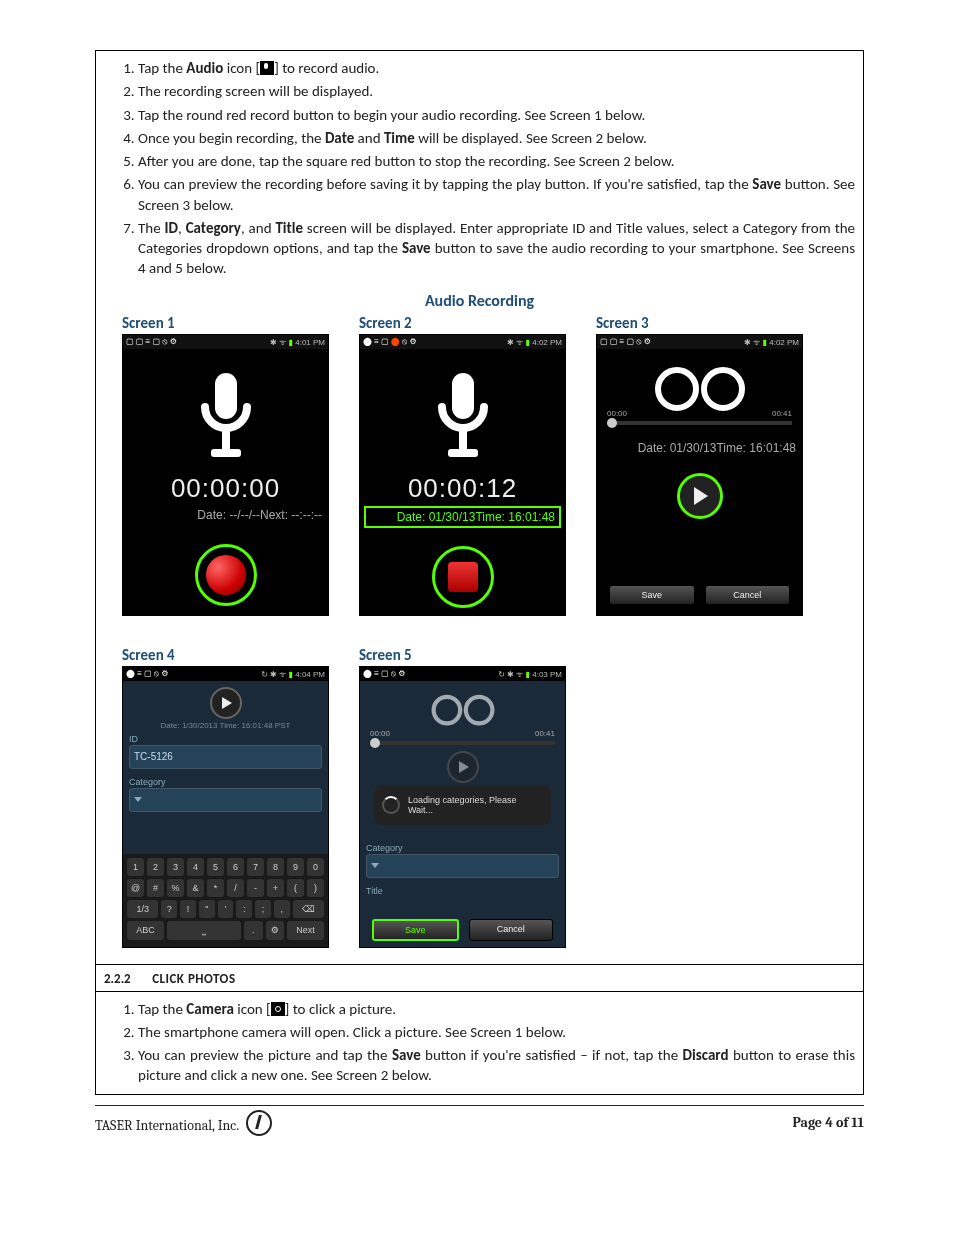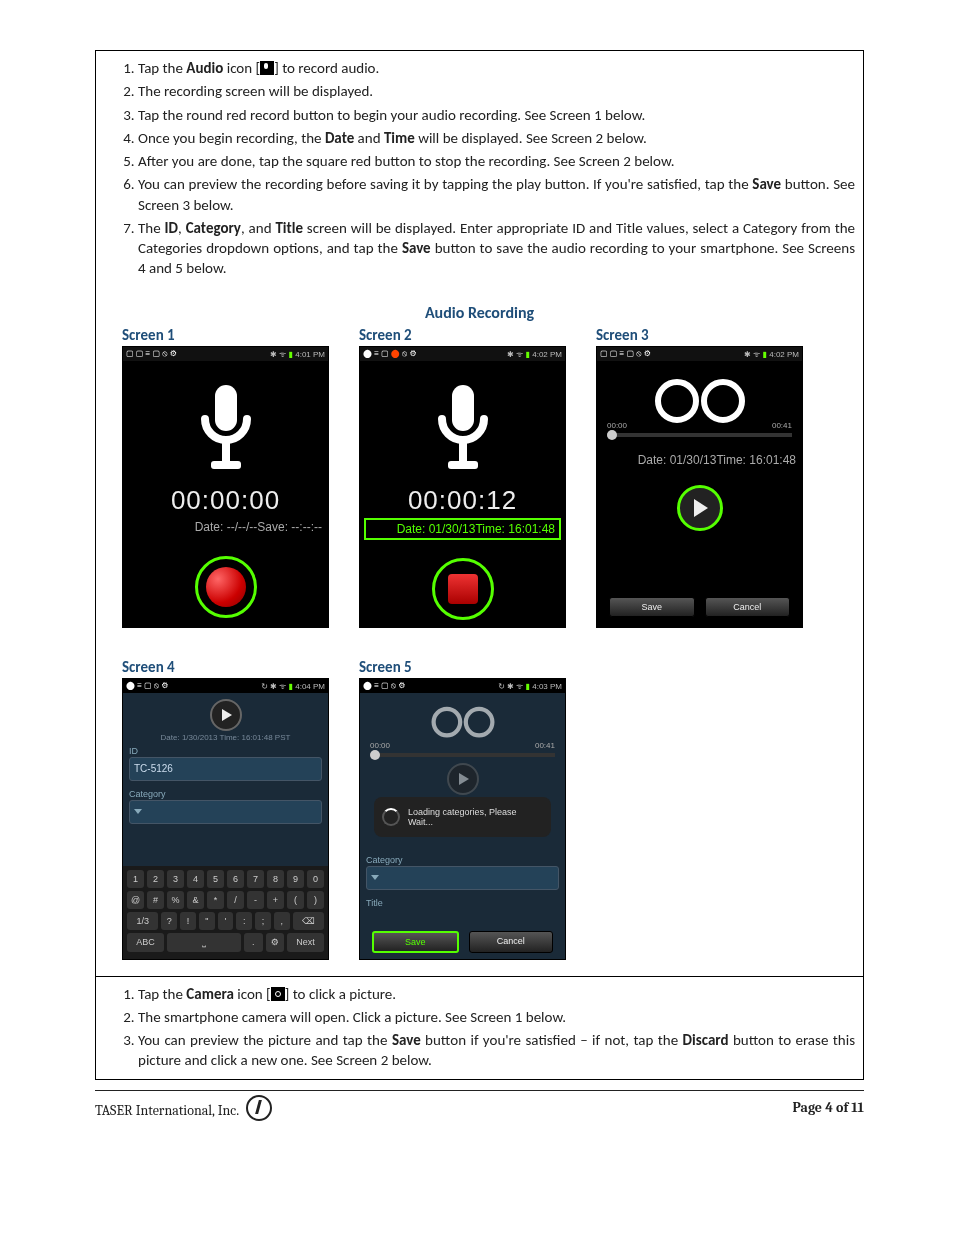--- a/index.html
+++ b/index.html
@@ -77,21 +77,21 @@
     border: 1px solid #fff;
     border-radius: 50%;
     box-sizing: border-box;
   }
   .bold { font-weight: bold; }
   .screens-title {
     text-align: center;
     color: #1f4e79;
     font-weight: bold;
     font-size: 16px;
-    margin-top: 24px;
+    margin-top: 12px;
   }
   .screens-grid {
     display: flex;
     flex-wrap: wrap;
     gap: 30px 32px;
     padding: 4px 18px 12px 18px;
   }
   .screen-col { width: 205px; }
   .screen-label {
     color: #1f4e79;
@@ -343,21 +343,21 @@
             </div>
             <svg class="mic-svg" width="70" height="96" viewBox="0 0 70 96">
                     <rect x="24" y="4" width="22" height="46" rx="11" fill="#fff"></rect>
                     <path d="M14 38 a21 21 0 0 0 42 0" stroke="#fff" stroke-width="8" fill="none" stroke-linecap="round"></path>
                     <rect x="31" y="60" width="8" height="20" fill="#fff"></rect>
                     <rect x="20" y="80" width="30" height="8" rx="3" fill="#fff"></rect>
                   </svg>
             <div class="timer">00:00:00</div>
             <div class="dt-row">
                     <span>Date: --/--/--</span>
-                    <span>Save: --:--:--</span>
+                    <span>Next: --:--:--</span>
                   </div>
             <div class="rec-btn-wrap">
                     <div class="rec-circle"></div>
                   </div>
           </div>
         </div>
 
         <div class="screen-col">
           <div class="screen-label">Screen 2</div>
           <div class="phone">
@@ -511,20 +511,26 @@
               <div class="btn hl">Save</div>
               <div class="btn">Cancel</div>
             </div>
           </div>
         </div>
 
       </div>
     </td>
         </tr>
 
+    <tr class="section-row">
+          <td>
+      <span class="section-num">2.2.2</span>
+      <span class="section-title">CLICK PHOTOS</span>
+    </td>
+        </tr>
     <tr>
           <td>
       <ol class="steps">
         <li><span>Tap the </span><span class="bold">Camera</span><span> icon [</span><span class="inline-icon cam"></span><span>] to click a picture.</span></li>
         <li>The smartphone camera will open. Click a picture. See Screen 1 below.</li>
         <li><span>You can preview the picture and tap the </span><span class="bold">Save</span><span> button if you're satisfied – if not, tap the </span><span class="bold">Discard</span><span> button to erase this picture and click a new one. See Screen 2 below.</span></li>
       </ol>
     </td>
         </tr>
   </tbody>

